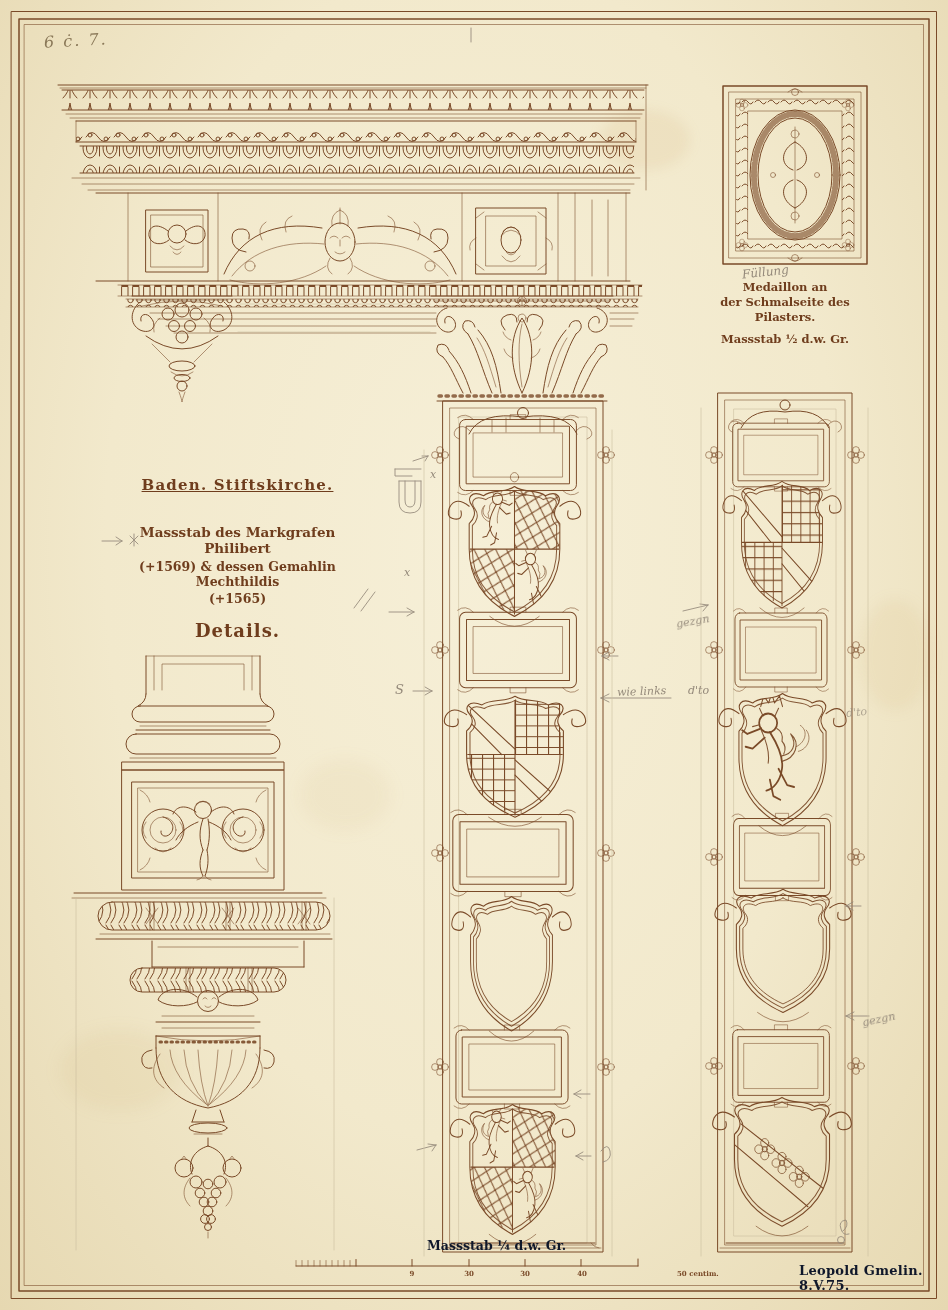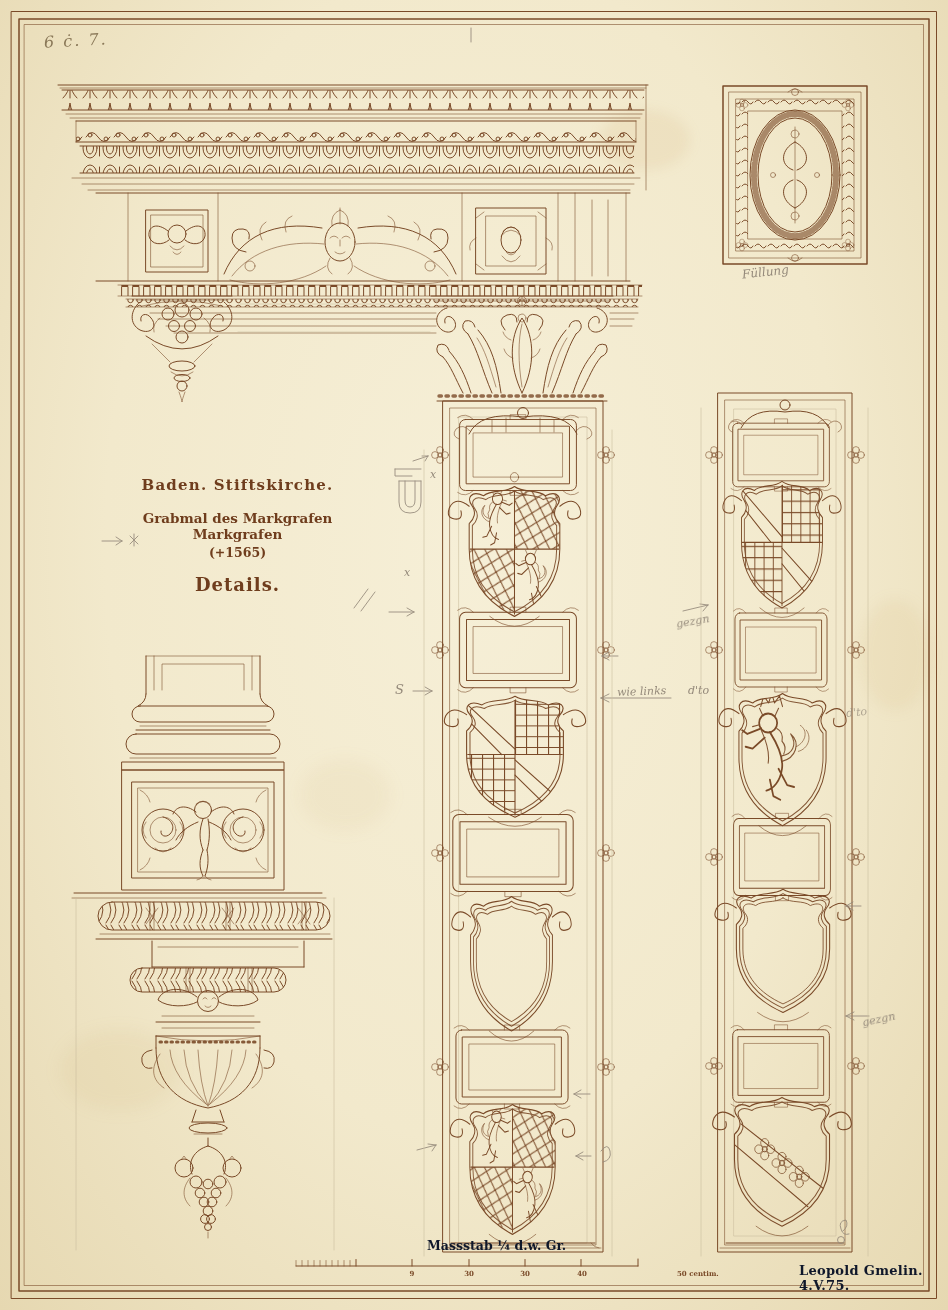--- a/index.html
+++ b/index.html
@@ -16,21 +16,21 @@
   svg.art *{stroke:#7a4a28;fill:none;stroke-width:1;stroke-linecap:round;stroke-linejoin:round;}
   svg.art .w06{stroke-width:.62;opacity:.92}
   svg.art .w16{stroke-width:1.5}
   svg.art .ft{stroke:#ccbf9e;stroke-width:.7;opacity:.85}
   svg.art .pcl{stroke:#94897a;stroke-width:.95;opacity:.95}
   svg.art .hatch{stroke-width:6;stroke-dasharray:1.5 2.6;opacity:.6}
   svg.art .beadline{stroke-width:3;stroke-dasharray:1.5 4;opacity:.9}
   svg.art .astr{stroke-width:3.4;stroke-dasharray:2.4 4.6;opacity:.8}
   .txt{position:absolute;color:#0f172a;font-weight:700;}
   .title-block{position:absolute;left:105px;top:476px;width:265px;text-align:center;color:#6f3d1d;font-weight:700;}
-  .t-loc{font-size:15px;letter-spacing:1.2px;margin-bottom:16px;}
+  .t-loc{font-size:15px;letter-spacing:1.2px;margin-bottom:30px;text-decoration:underline;}
   .t-l1{font-size:13.5px;margin-bottom:3px;}
   .t-l2{font-size:12.5px;margin-bottom:2px;}
   .t-l3{font-size:12.5px;margin-bottom:14px;}
   .t-det{font-size:18px;letter-spacing:1px;}
   .med-cap{position:absolute;left:705px;top:280px;width:160px;text-align:center;
            color:#6f3d1d;font-weight:700;font-size:11.5px;line-height:1.32;}
   .med-scale{margin-top:6px;}
   .corner-note{left:44px;top:31px;font-size:16px;font-style:italic;color:#8a7858;
                transform:rotate(-3deg);font-weight:400;letter-spacing:2px;}
   .scale-cap{left:427px;top:1238px;font-size:12.5px;}
@@ -526,28 +526,35 @@
       <path d="M417,1150 l19,-5 M436,1145 l-8,-1 M436,1145 l-4,6" class="pcl"></path>
       <path d="M424,450 V1256 M612,430 V1256 M701,408 V1256 M868,408 V1256" class="ft"></path>
       <path d="M238,304 H430 M238,332 H430" class="ft"></path>
     </g>
   </svg>
 
   <div class="txt corner-note">6 ċ. 7.</div>
 
   <div class="title-block">
     <div class="t-loc">Baden. Stiftskirche.</div>
-    <div class="t-l1">Grabmal des Markgrafen Markgrafen</div>
+    <div class="t-l1">Massstab des Markgrafen Philibert</div>
+    <div class="t-l2">(+1569) &amp; dessen Gemahlin Mechthildis</div>
     <div class="t-l3">(+1565)</div>
     <div class="t-det">Details.</div>
   </div>
 
+  <div class="med-cap">
+    <div>Medaillon an</div>
+    <div>der Schmalseite des</div>
+    <div>Pilasters.</div>
+    <div class="med-scale">Massstab ½ d.w. Gr.</div>
+  </div>
 
   <div class="txt scale-cap">Massstab ¼ d.w. Gr.</div>
-  <div class="txt sig">Leopold Gmelin. 4.V.75.</div>
+  <div class="txt sig">Leopold Gmelin. 8.V.75.</div>
 
   <span class="tick" style="left:402px">9</span>
   <span class="tick" style="left:459px">30</span>
   <span class="tick" style="left:515px">30</span>
   <span class="tick" style="left:572px">40</span>
   <span class="tick-end">50 centim.</span>
 
   <span class="pa fullung">Füllung</span>
   <span class="pa wl">wie links</span>
   <span class="pa d1">d'to</span>

